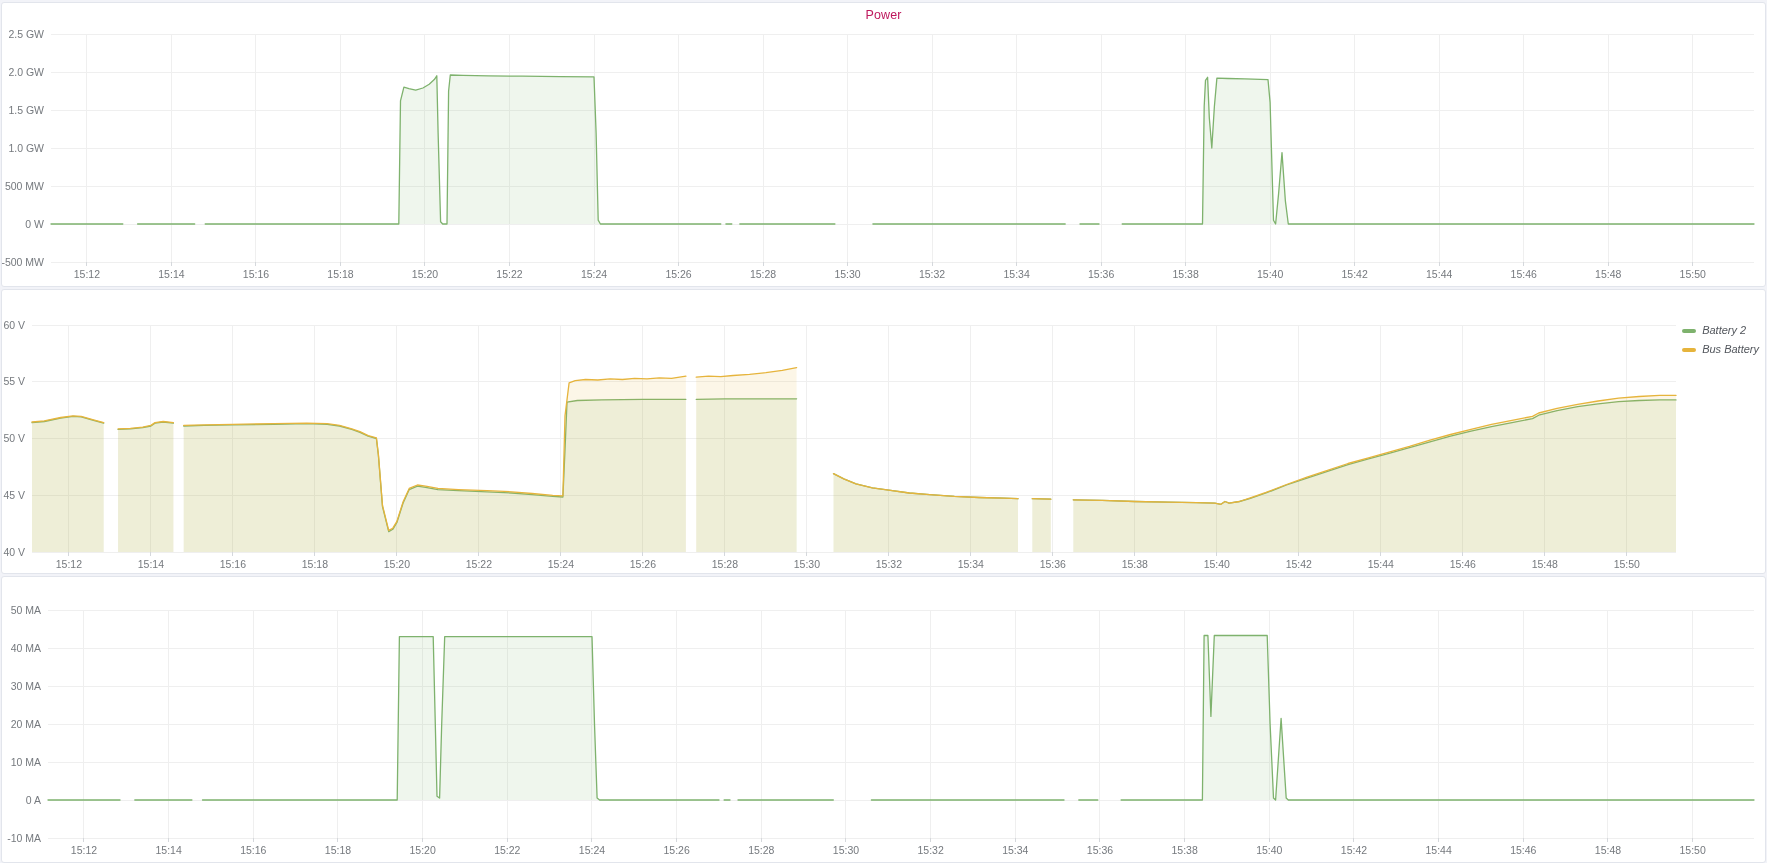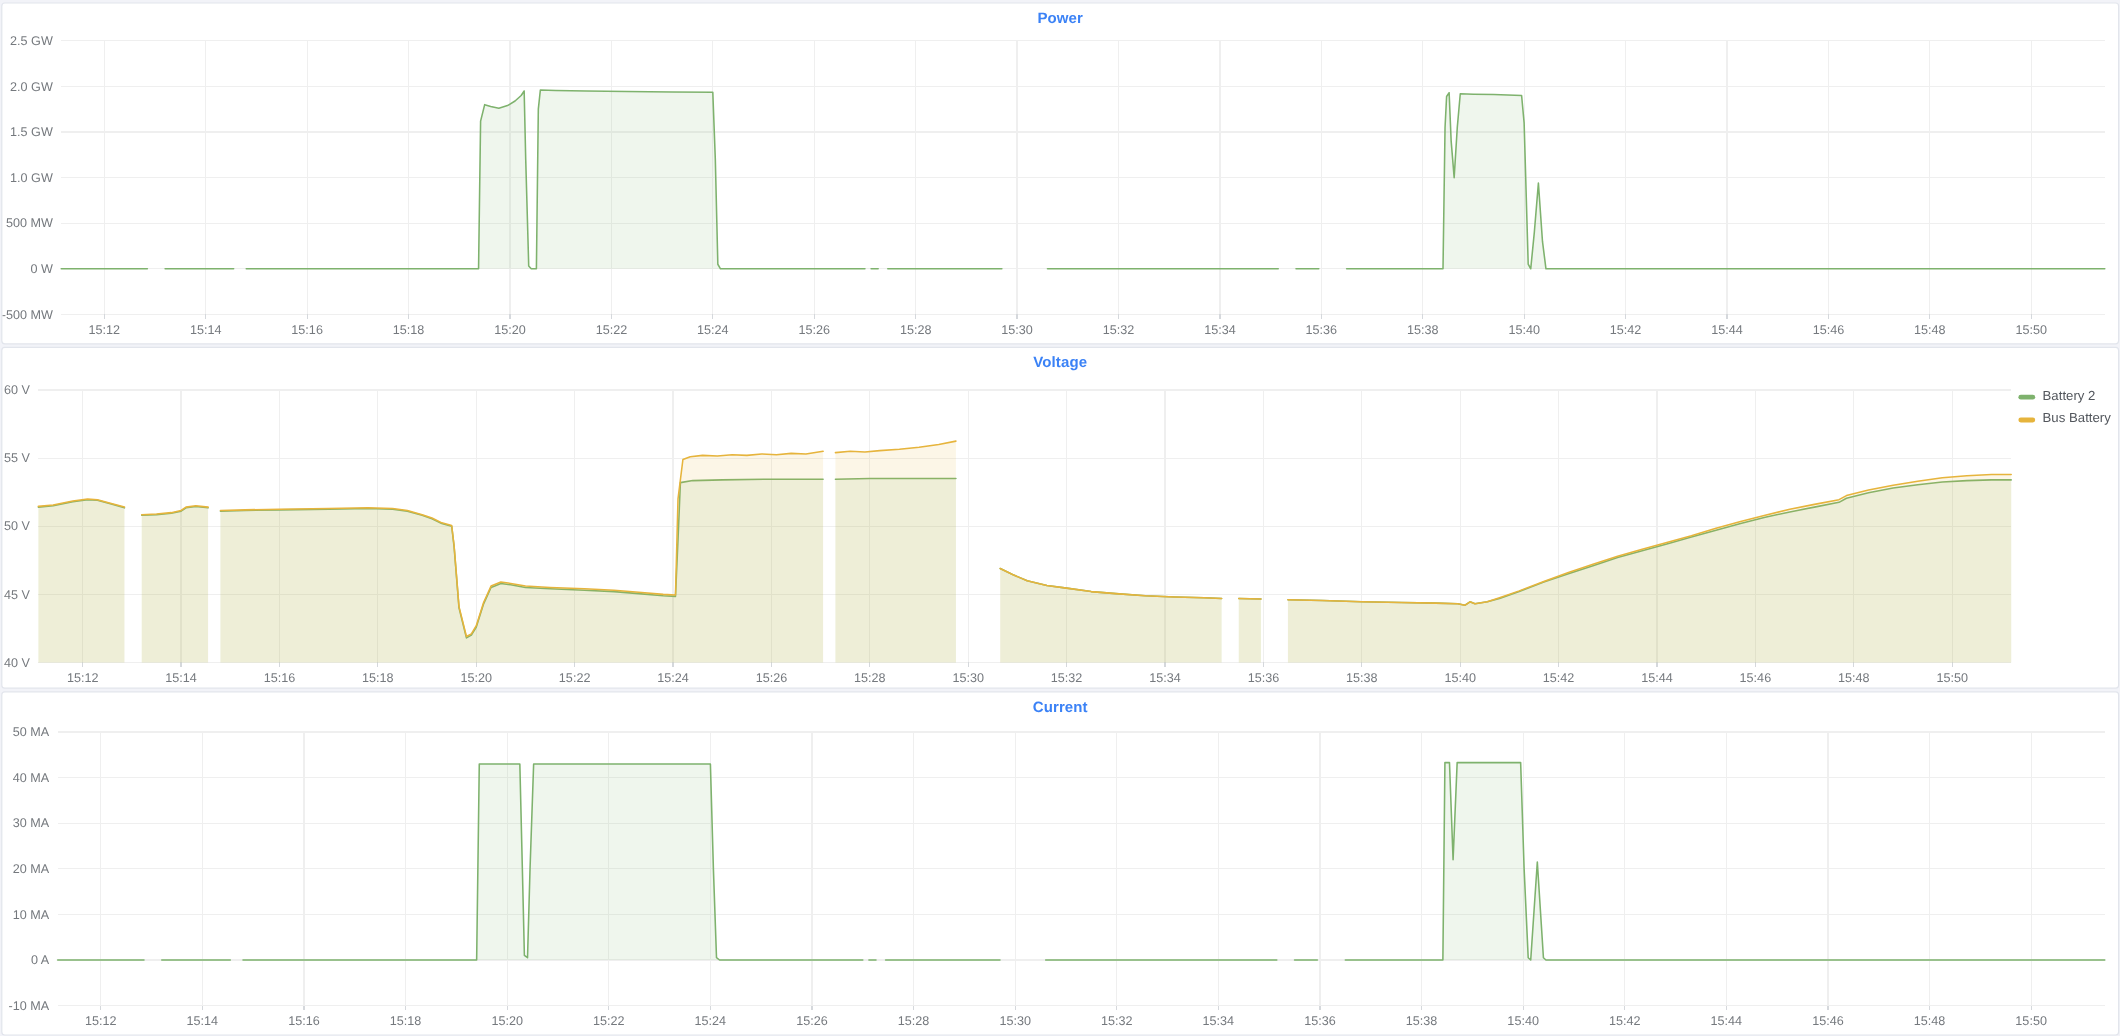--- a/index.html
+++ b/index.html
@@ -1,24 +1,24 @@
 <!DOCTYPE html>
 <html><head>
 <meta charset="utf-8">
 <style>
   html,body{margin:0;padding:0;background:#f2f3f8;width:1767px;height:863px;overflow:hidden;
             font-family:"Liberation Sans",sans-serif;}
   .panel{position:absolute;left:1px;width:1763px;background:#ffffff;border:1px solid #e2e5ec;
          border-radius:3px;box-sizing:content-box;}
   .panel-title{position:absolute;top:5px;left:0;width:100%;text-align:center;font-size:12.5px;
-               font-weight:700;color:#3b82f6;letter-spacing:.1px;cursor:pointer;z-index:2;}
+               font-weight:400;color:#be185d;letter-spacing:.1px;cursor:pointer;z-index:2;}
   svg.chart{position:absolute;top:0;left:0;}
   svg.chart text.tick{font-family:"Liberation Sans",sans-serif;font-size:10.5px;fill:#75797e;}
   .legend{position:absolute;top:31px;right:6px;z-index:3;}
-  .legend-row{display:flex;align-items:center;height:19px;cursor:pointer;}
+  .legend-row{display:flex;align-items:center;height:19px;cursor:pointer;font-style:italic;}
   .swatch{display:inline-block;width:14px;height:4px;border-radius:2px;margin-right:6px;}
   .legend-label{font-size:11px;color:#52565c;line-height:19px;white-space:nowrap;}
 </style>
 </head>
 <body>
 
 <div class="panel" style="top:2px;height:283px;">
   <div class="panel-title">Power</div>
   <svg class="chart" width="1763" height="283">
       <line x1="49" x2="1752" y1="259" y2="259" stroke="#efefef" shape-rendering="crispEdges"></line>
@@ -108,21 +108,20 @@
       <path d="M870.9,221.0 L870.9,221.0 L930.1,221.0 L1014.6,221.0 L1063.2,221.0 L1063.2,221.0 Z" fill="rgba(126,178,109,0.12)" stroke="none"></path>
       <polyline points="870.9,221.0 930.1,221.0 1014.6,221.0 1063.2,221.0" fill="none" stroke="#7eb26d" stroke-width="1.3" stroke-linejoin="round" stroke-linecap="round"></polyline>
       <path d="M1078.0,221.0 L1078.0,221.0 L1097.0,221.0 L1097.0,221.0 Z" fill="rgba(126,178,109,0.12)" stroke="none"></path>
       <polyline points="1078.0,221.0 1097.0,221.0" fill="none" stroke="#7eb26d" stroke-width="1.3" stroke-linejoin="round" stroke-linecap="round"></polyline>
       <path d="M1120.2,221.0 L1120.2,221.0 L1162.5,221.0 L1200.5,221.0 L1202.2,103.2 L1203.5,77.4 L1205.6,74.3 L1207.3,114.6 L1209.8,145.0 L1212.4,103.2 L1214.9,75.1 L1225.9,75.5 L1242.8,75.8 L1266.0,76.6 L1268.1,99.4 L1271.5,217.2 L1273.6,221.0 L1276.6,190.6 L1280.0,149.6 L1283.4,198.2 L1286.3,221.0 L1310.4,221.0 L1394.9,221.0 L1479.4,221.0 L1564.0,221.0 L1648.5,221.0 L1752.0,221.0 L1752.0,221.0 Z" fill="rgba(126,178,109,0.12)" stroke="none"></path>
       <polyline points="1120.2,221.0 1162.5,221.0 1200.5,221.0 1202.2,103.2 1203.5,77.4 1205.6,74.3 1207.3,114.6 1209.8,145.0 1212.4,103.2 1214.9,75.1 1225.9,75.5 1242.8,75.8 1266.0,76.6 1268.1,99.4 1271.5,217.2 1273.6,221.0 1276.6,190.6 1280.0,149.6 1283.4,198.2 1286.3,221.0 1310.4,221.0 1394.9,221.0 1479.4,221.0 1564.0,221.0 1648.5,221.0 1752.0,221.0" fill="none" stroke="#7eb26d" stroke-width="1.3" stroke-linejoin="round" stroke-linecap="round"></polyline>
     </svg>
 </div>
 
 <div class="panel" style="top:289px;height:283px;">
-  <div class="panel-title">Voltage</div>
   <svg class="chart" width="1763" height="283">
       <line x1="30" x2="1674" y1="262" y2="262" stroke="#efefef" shape-rendering="crispEdges"></line>
       <line x1="30" x2="1674" y1="205.25" y2="205.25" stroke="#efefef" shape-rendering="crispEdges"></line>
       <line x1="30" x2="1674" y1="148.5" y2="148.5" stroke="#efefef" shape-rendering="crispEdges"></line>
       <line x1="30" x2="1674" y1="91.75" y2="91.75" stroke="#efefef" shape-rendering="crispEdges"></line>
       <line x1="30" x2="1674" y1="35" y2="35" stroke="#efefef" shape-rendering="crispEdges"></line>
       <line x1="66.89775561097258" x2="66.89775561097258" y1="35" y2="262" stroke="#efefef" shape-rendering="crispEdges"></line>
       <line x1="148.8927680798005" x2="148.8927680798005" y1="35" y2="262" stroke="#efefef" shape-rendering="crispEdges"></line>
       <line x1="230.88778054862846" x2="230.88778054862846" y1="35" y2="262" stroke="#efefef" shape-rendering="crispEdges"></line>
       <line x1="312.8827930174564" x2="312.8827930174564" y1="35" y2="262" stroke="#efefef" shape-rendering="crispEdges"></line>
@@ -222,21 +221,20 @@
         <span class="legend-label">Battery 2</span>
       </div>
       <div class="legend-row">
         <span class="swatch" style="background: rgb(230, 180, 60);"></span>
         <span class="legend-label">Bus Battery</span>
       </div>
     </div>
 </div>
 
 <div class="panel" style="top:576px;height:285px;">
-  <div class="panel-title">Current</div>
   <svg class="chart" width="1763" height="285">
       <line x1="46" x2="1752" y1="261" y2="261" stroke="#efefef" shape-rendering="crispEdges"></line>
       <line x1="46" x2="1752" y1="223" y2="223" stroke="#efefef" shape-rendering="crispEdges"></line>
       <line x1="46" x2="1752" y1="185" y2="185" stroke="#efefef" shape-rendering="crispEdges"></line>
       <line x1="46" x2="1752" y1="147" y2="147" stroke="#efefef" shape-rendering="crispEdges"></line>
       <line x1="46" x2="1752" y1="109" y2="109" stroke="#efefef" shape-rendering="crispEdges"></line>
       <line x1="46" x2="1752" y1="71" y2="71" stroke="#efefef" shape-rendering="crispEdges"></line>
       <line x1="46" x2="1752" y1="33" y2="33" stroke="#efefef" shape-rendering="crispEdges"></line>
       <line x1="81.98263027295283" x2="81.98263027295283" y1="33" y2="261" stroke="#efefef" shape-rendering="crispEdges"></line>
       <line x1="166.64764267990074" x2="166.64764267990074" y1="33" y2="261" stroke="#efefef" shape-rendering="crispEdges"></line>

